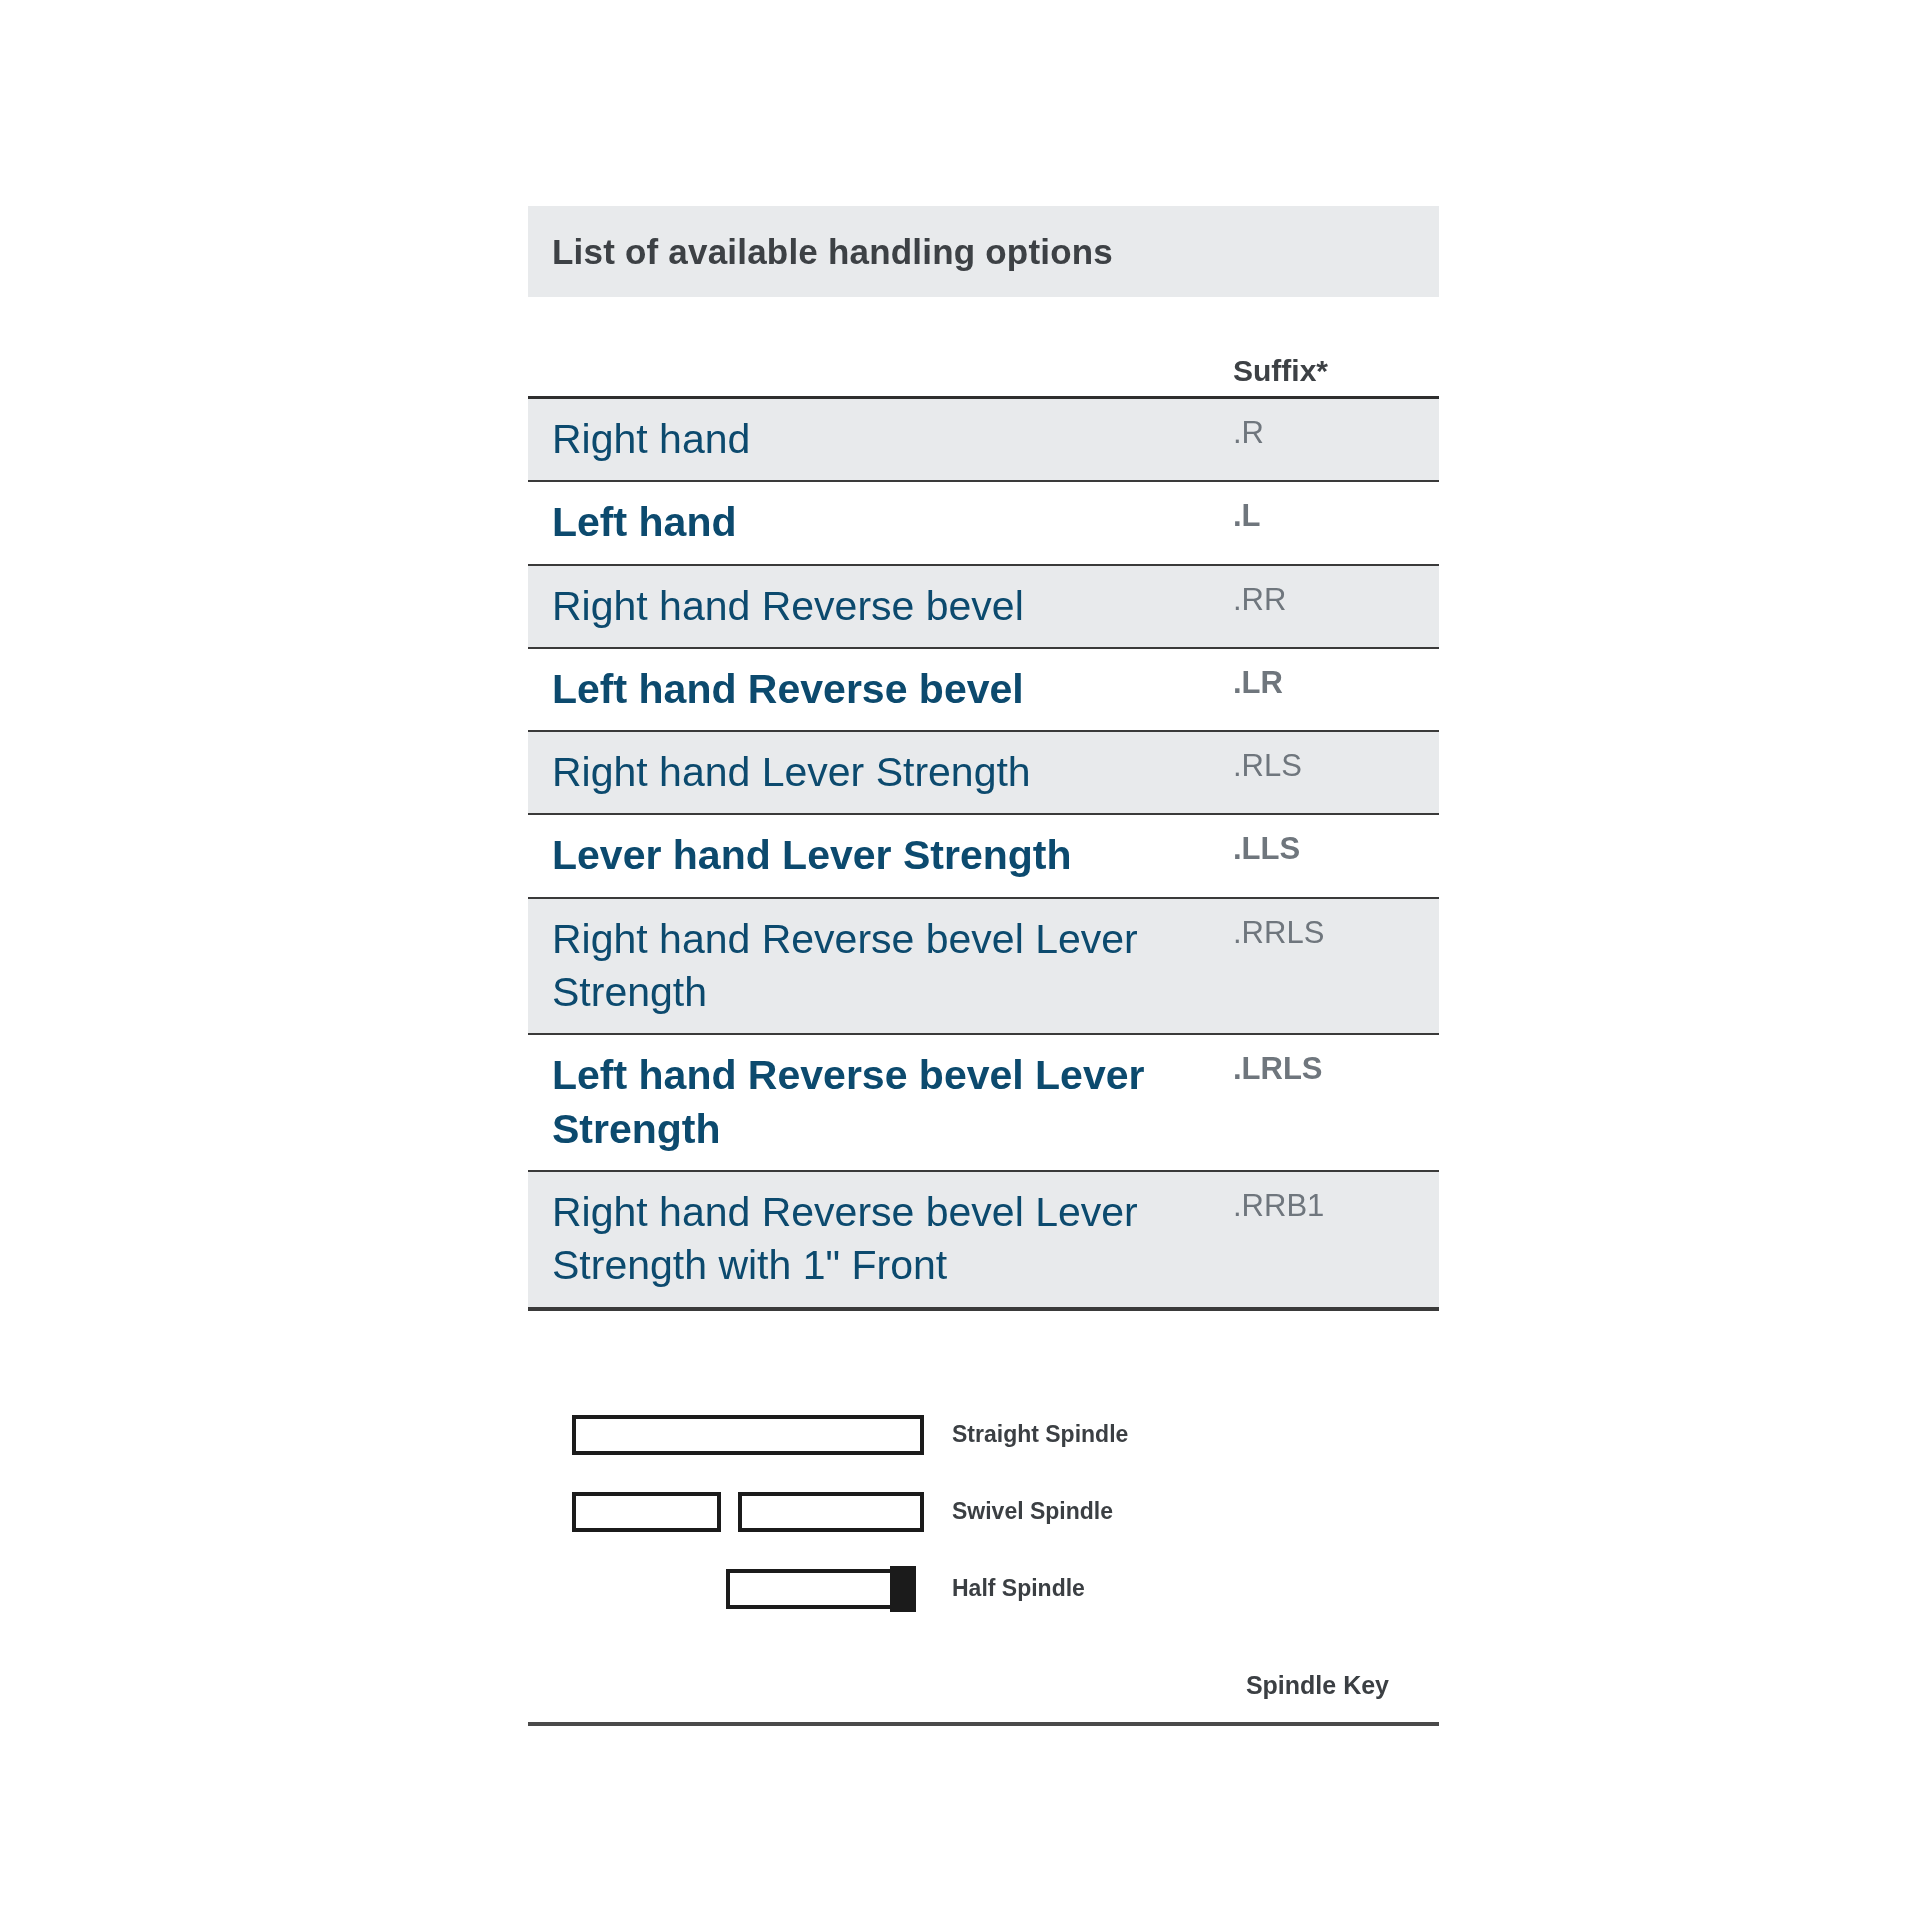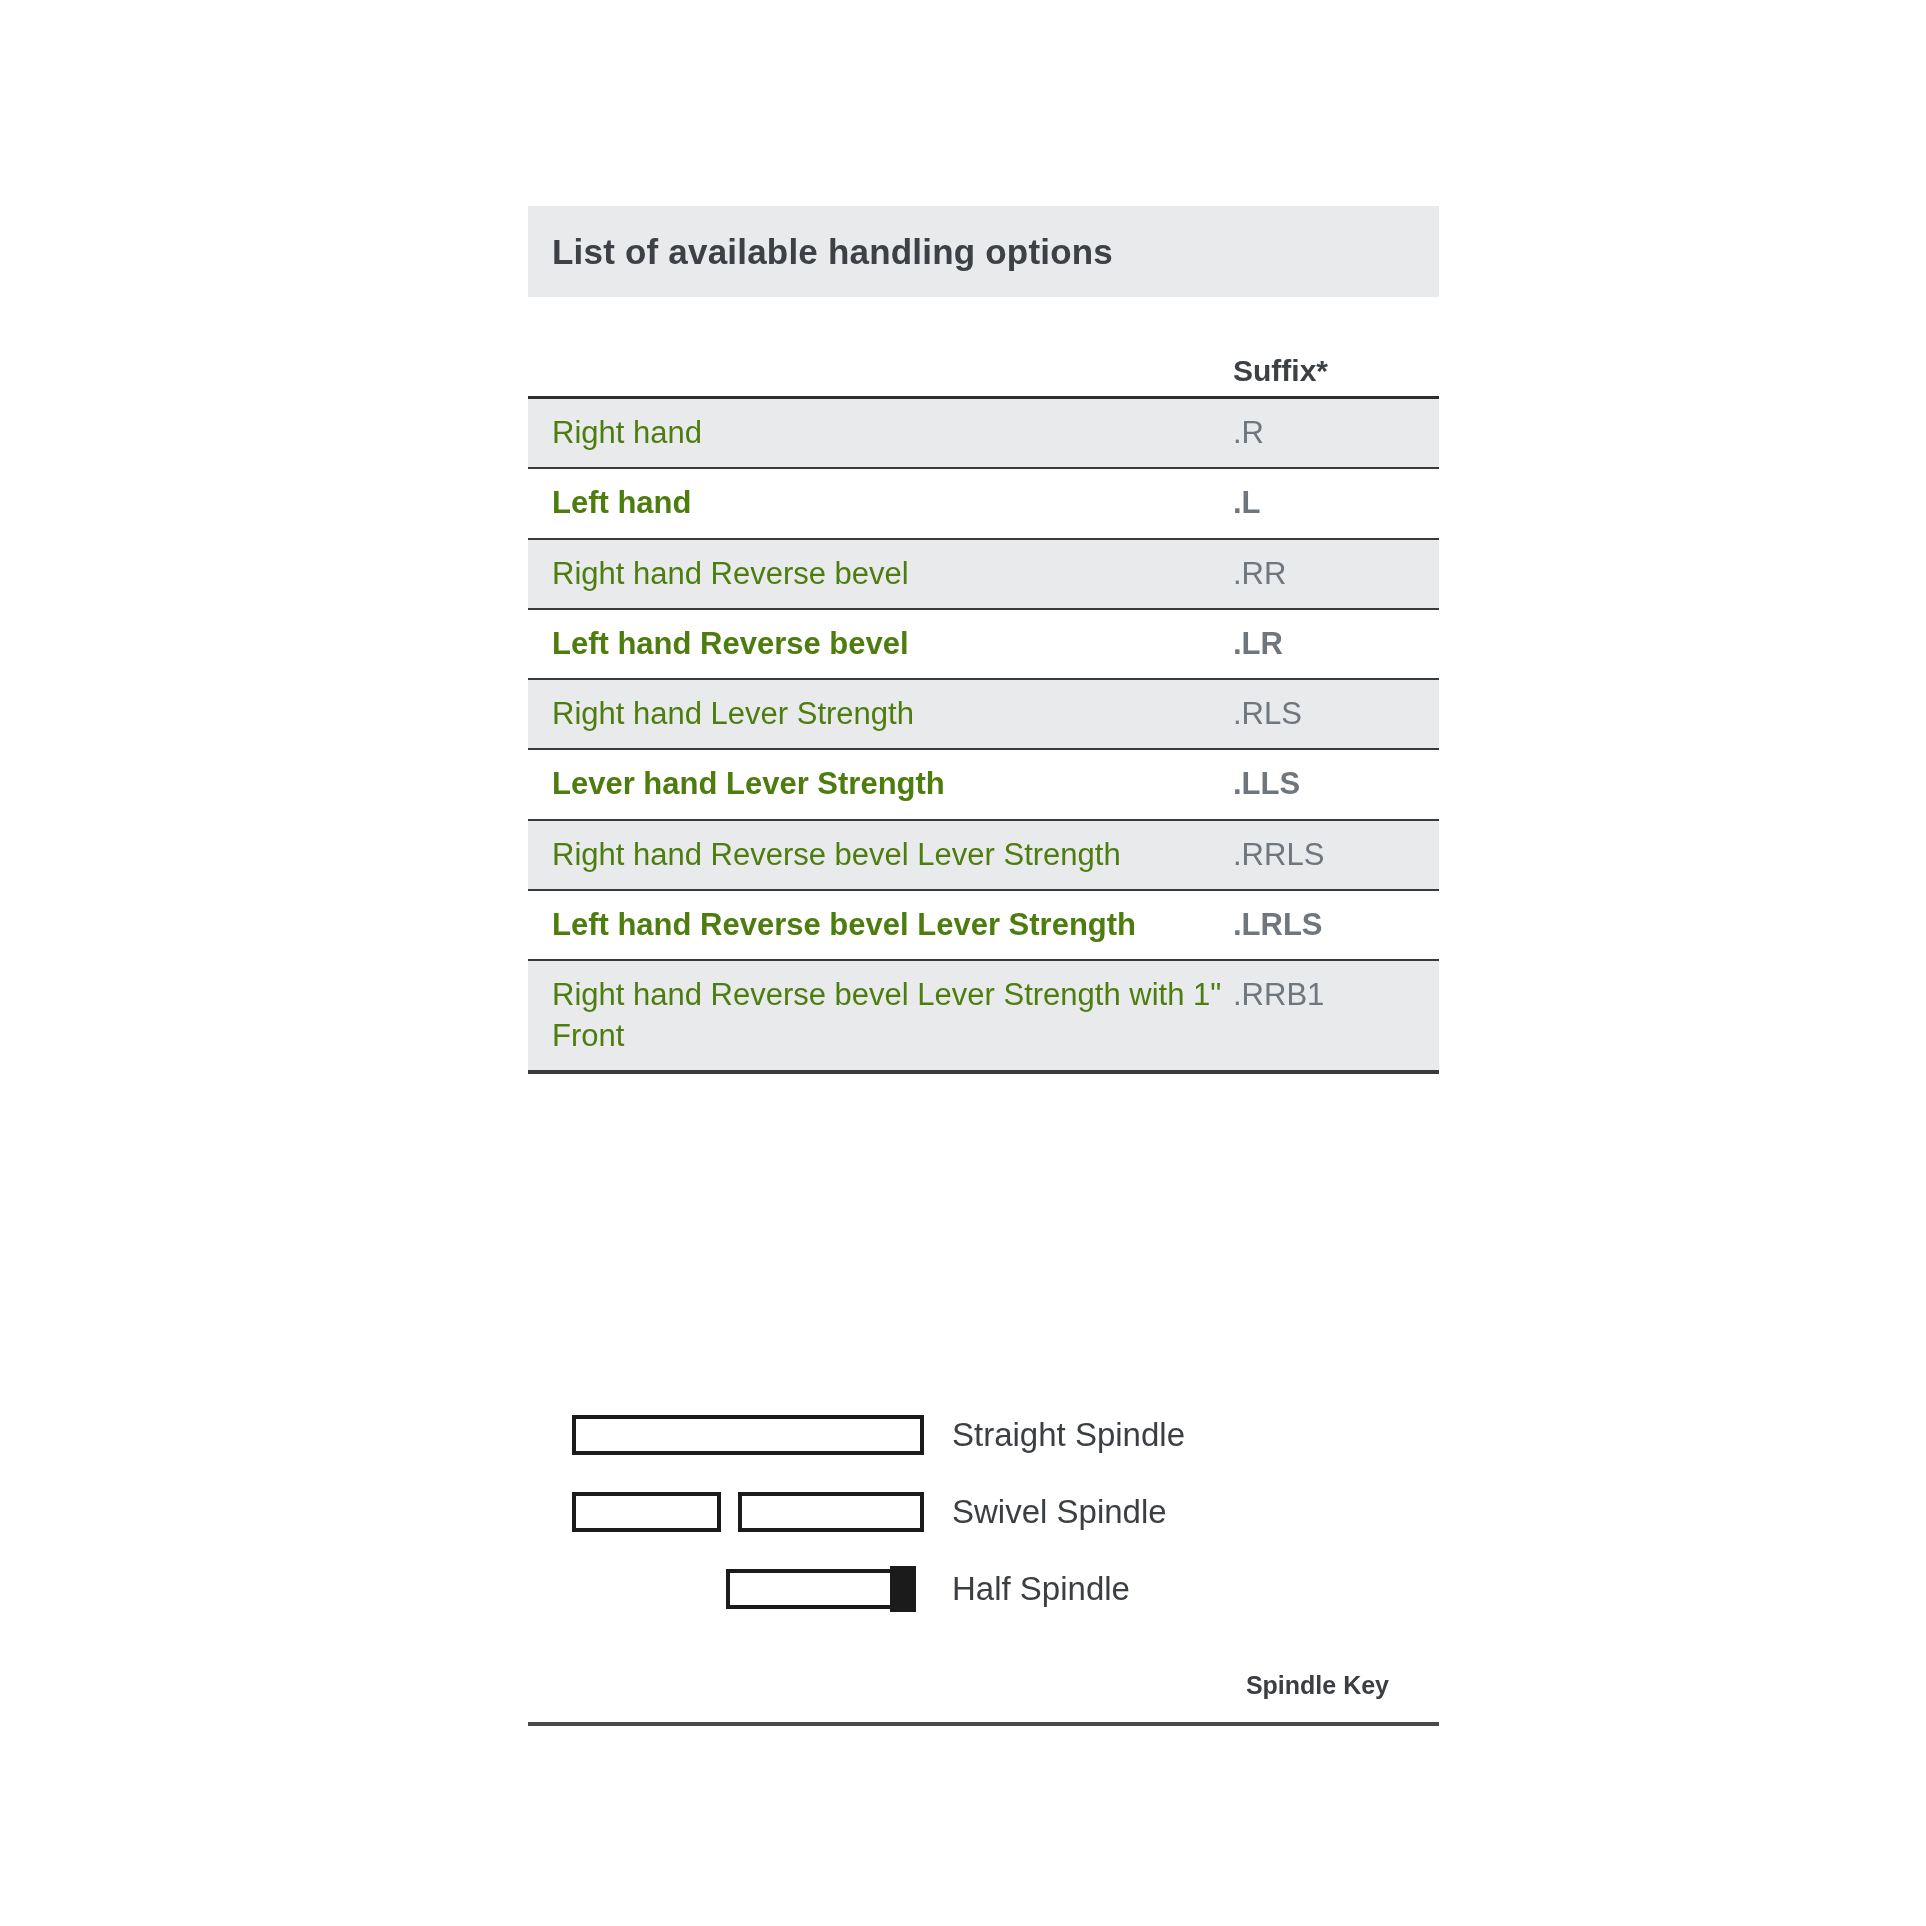--- a/index.html
+++ b/index.html
@@ -74,23 +74,23 @@
     align-items: flex-start;
     box-sizing: border-box;
     padding: 14px 0 14px 24px;
     min-height: 61px;
   }
   .row.shaded { background: #e8eaec; }
   .row.plain { background: #ffffff; font-weight: bold; }
 
   .row .desc {
     width: 681px;
-    font-size: 31px;
+    font-size: 41px;
     line-height: 1.30;
-    color: #4d7c0f;
+    color: #0c4a6e;
     padding-right: 10px;
     box-sizing: border-box;
   }
   .row .suffix {
     width: 198px;
     font-size: 31px;
     line-height: 1.30;
     color: #6f767d;
   }
 
@@ -136,22 +136,22 @@
   .cap-half {
     position: absolute;
     left: 362px;
     top: 0px;
     width: 26px;
     height: 46px;
     background: #1b1b1b;
   }
 
   .spindle-label {
-    font-size: 33px;
-    font-weight: normal;
+    font-size: 23px;
+    font-weight: bold;
     color: #3b3f43;
     margin-left: 28px;
     white-space: nowrap;
   }
 
   .spindle-key-caption {
     text-align: right;
     font-size: 25px;
     font-weight: bold;
     color: #3b3f43;

